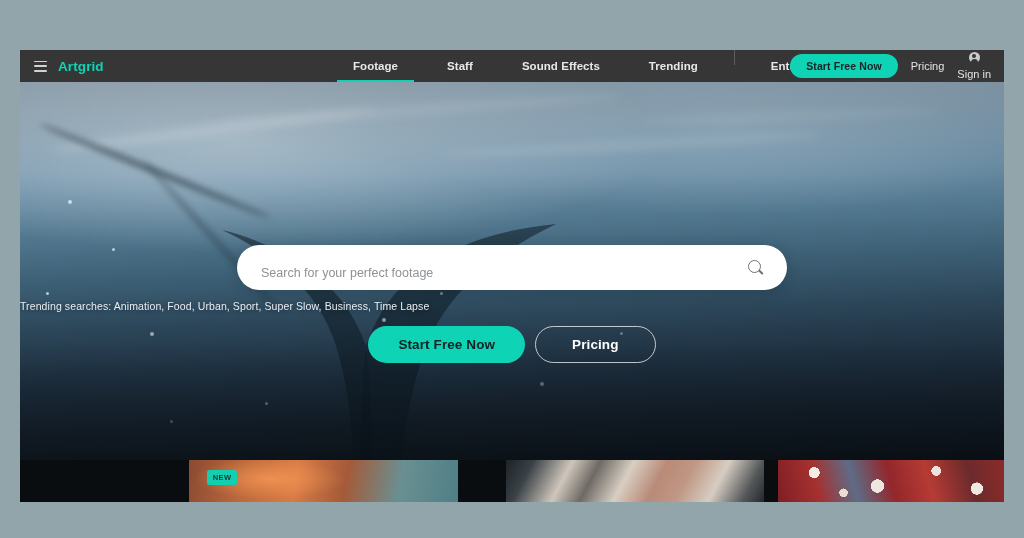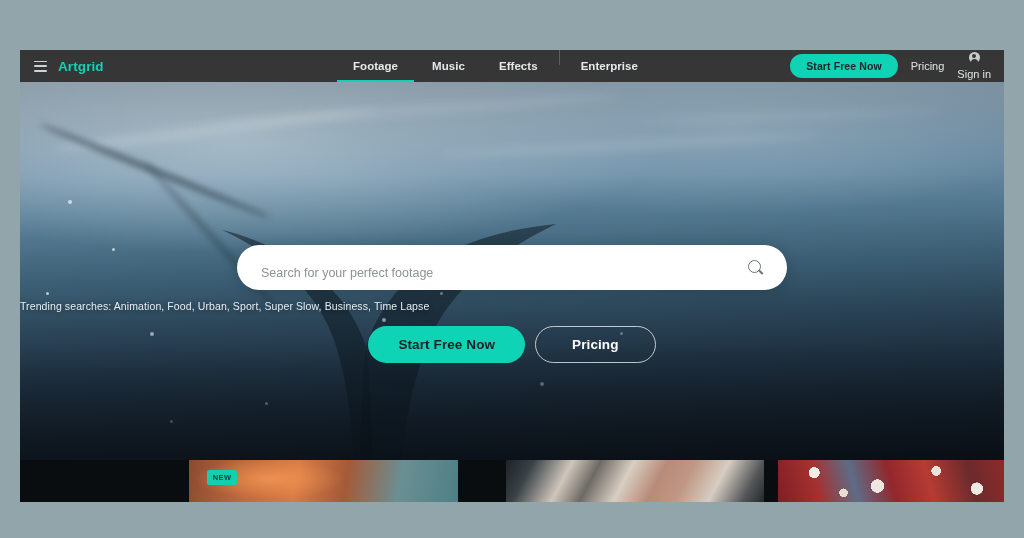--- a/index.html
+++ b/index.html
@@ -27,21 +27,21 @@
     display:flex; align-items:center;
   }
   .nav-left { display:flex; align-items:center; padding-left:14px; gap:11px; }
   .hamburger { width:13px; height:11px; display:flex; flex-direction:column;
     justify-content:space-between; cursor:pointer; }
   .hamburger i { display:block; height:1.6px; background:#cfd3d4; border-radius:1px; }
   .brand { color:#0fd3b5; font-size:13.5px; font-weight:bold; letter-spacing:.1px; }
 
   .nav-center {
     position:absolute; left:316px; top:0; height:32px;
-    display:flex; align-items:flex-start; gap:0;
+    display:flex; align-items:flex-start; gap:15px;
   }
   .nav-item {
     position:relative; height:32px; display:flex; align-items:center;
     padding:0 17px; color:#e6e8e9; font-size:11.5px; font-weight:bold;
     white-space:nowrap; cursor:pointer; letter-spacing:.05px;
   }
   .nav-item.active::after {
     content:""; position:absolute; left:1px; right:1px; bottom:0;
     height:2.5px; background:#0fd3b5;
   }
@@ -245,24 +245,27 @@
             <i></i>
         </div>
         <div class="brand">Artgrid</div>
       </div>
 
       <div class="nav-center">
         <div class="nav-item active">
           <span>Footage</span>
         </div>
         <div class="nav-item">
-          <span>Music</span>
+          <span>Staff</span>
         </div>
         <div class="nav-item">
-          <span>Effects</span>
+          <span>Sound Effects</span>
+        </div>
+        <div class="nav-item">
+          <span>Trending</span>
         </div>
         <div class="nav-divider"></div>
         <div class="nav-item">
           <span>Enterprise</span>
         </div>
       </div>
 
       <div class="nav-right">
         <button class="btn-free-nav">Start Free Now</button>
         <div class="nav-link">Pricing</div>

